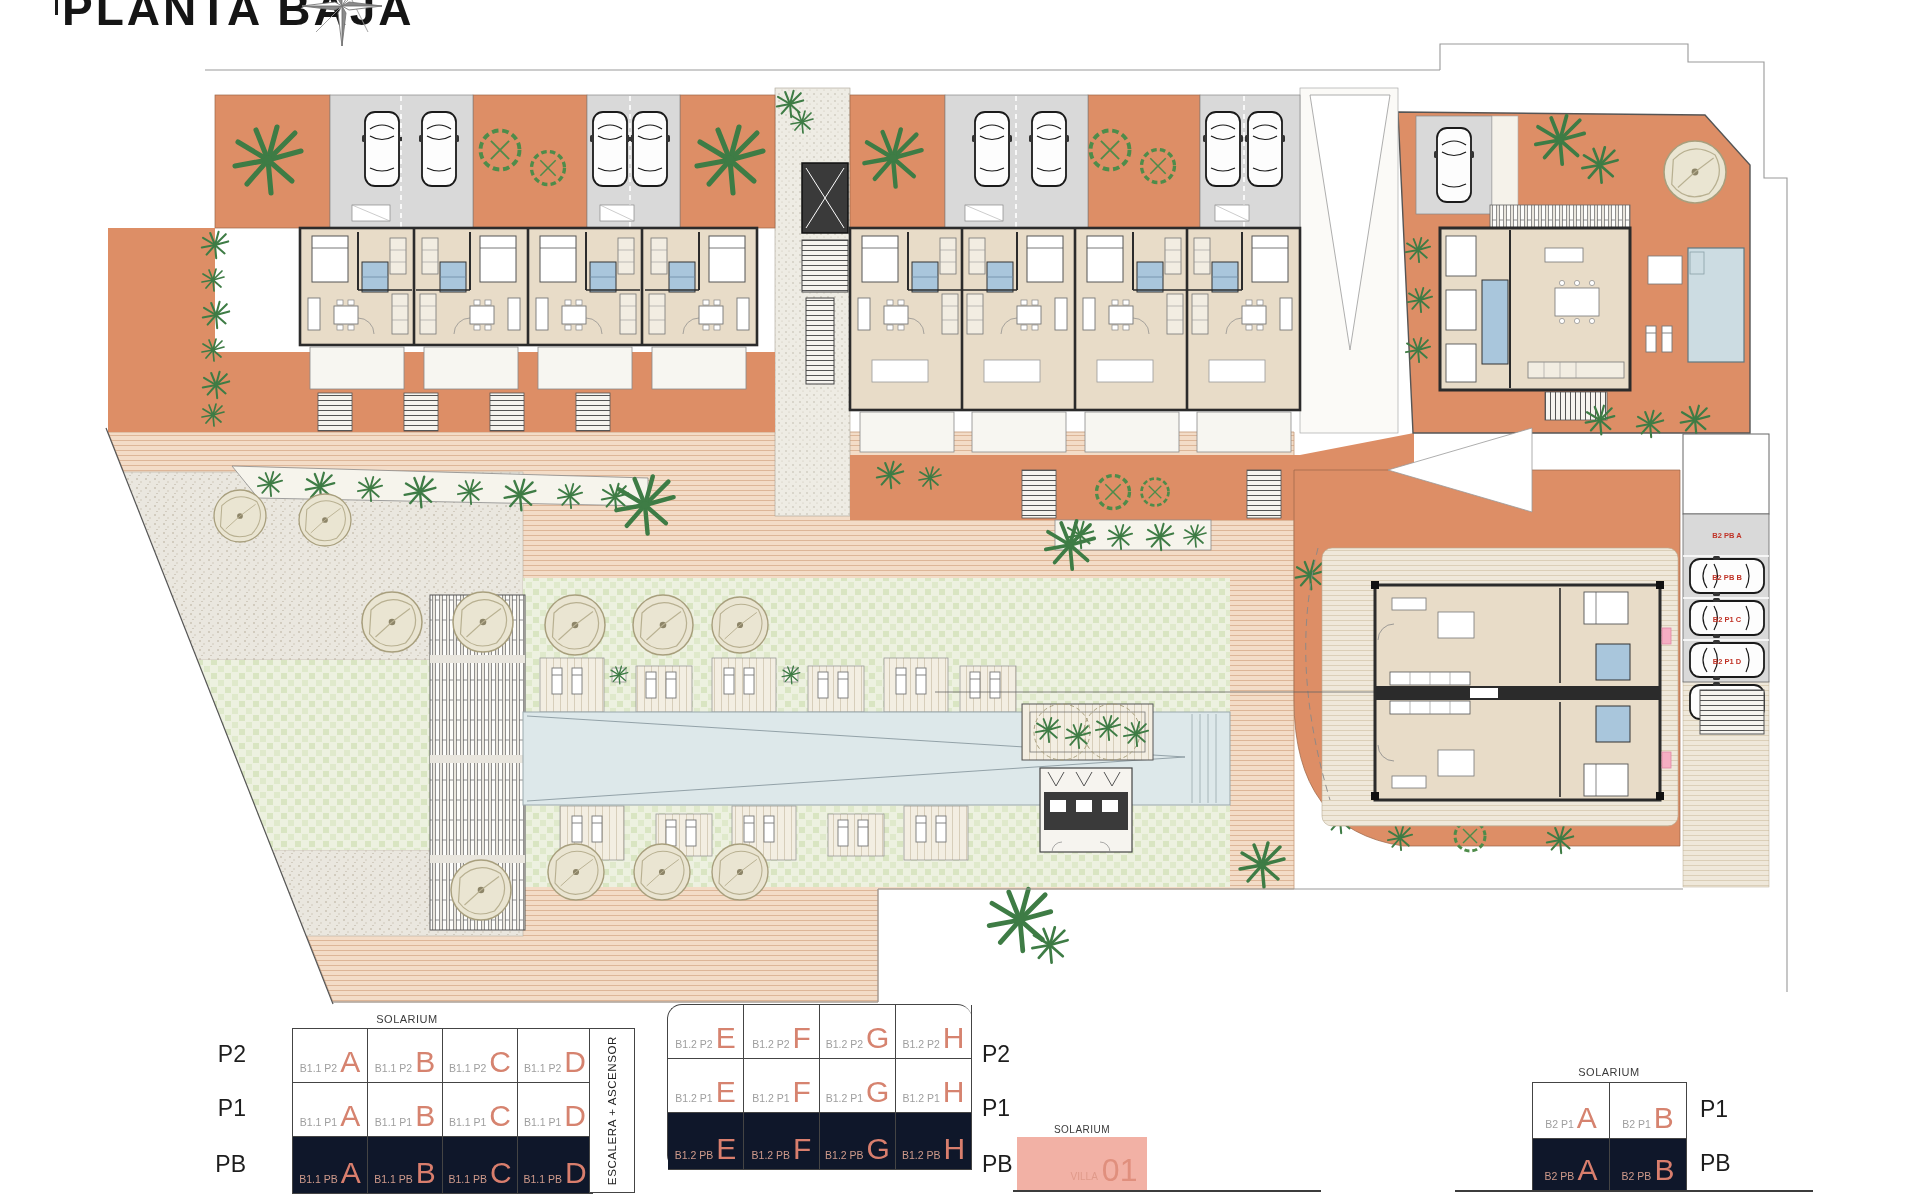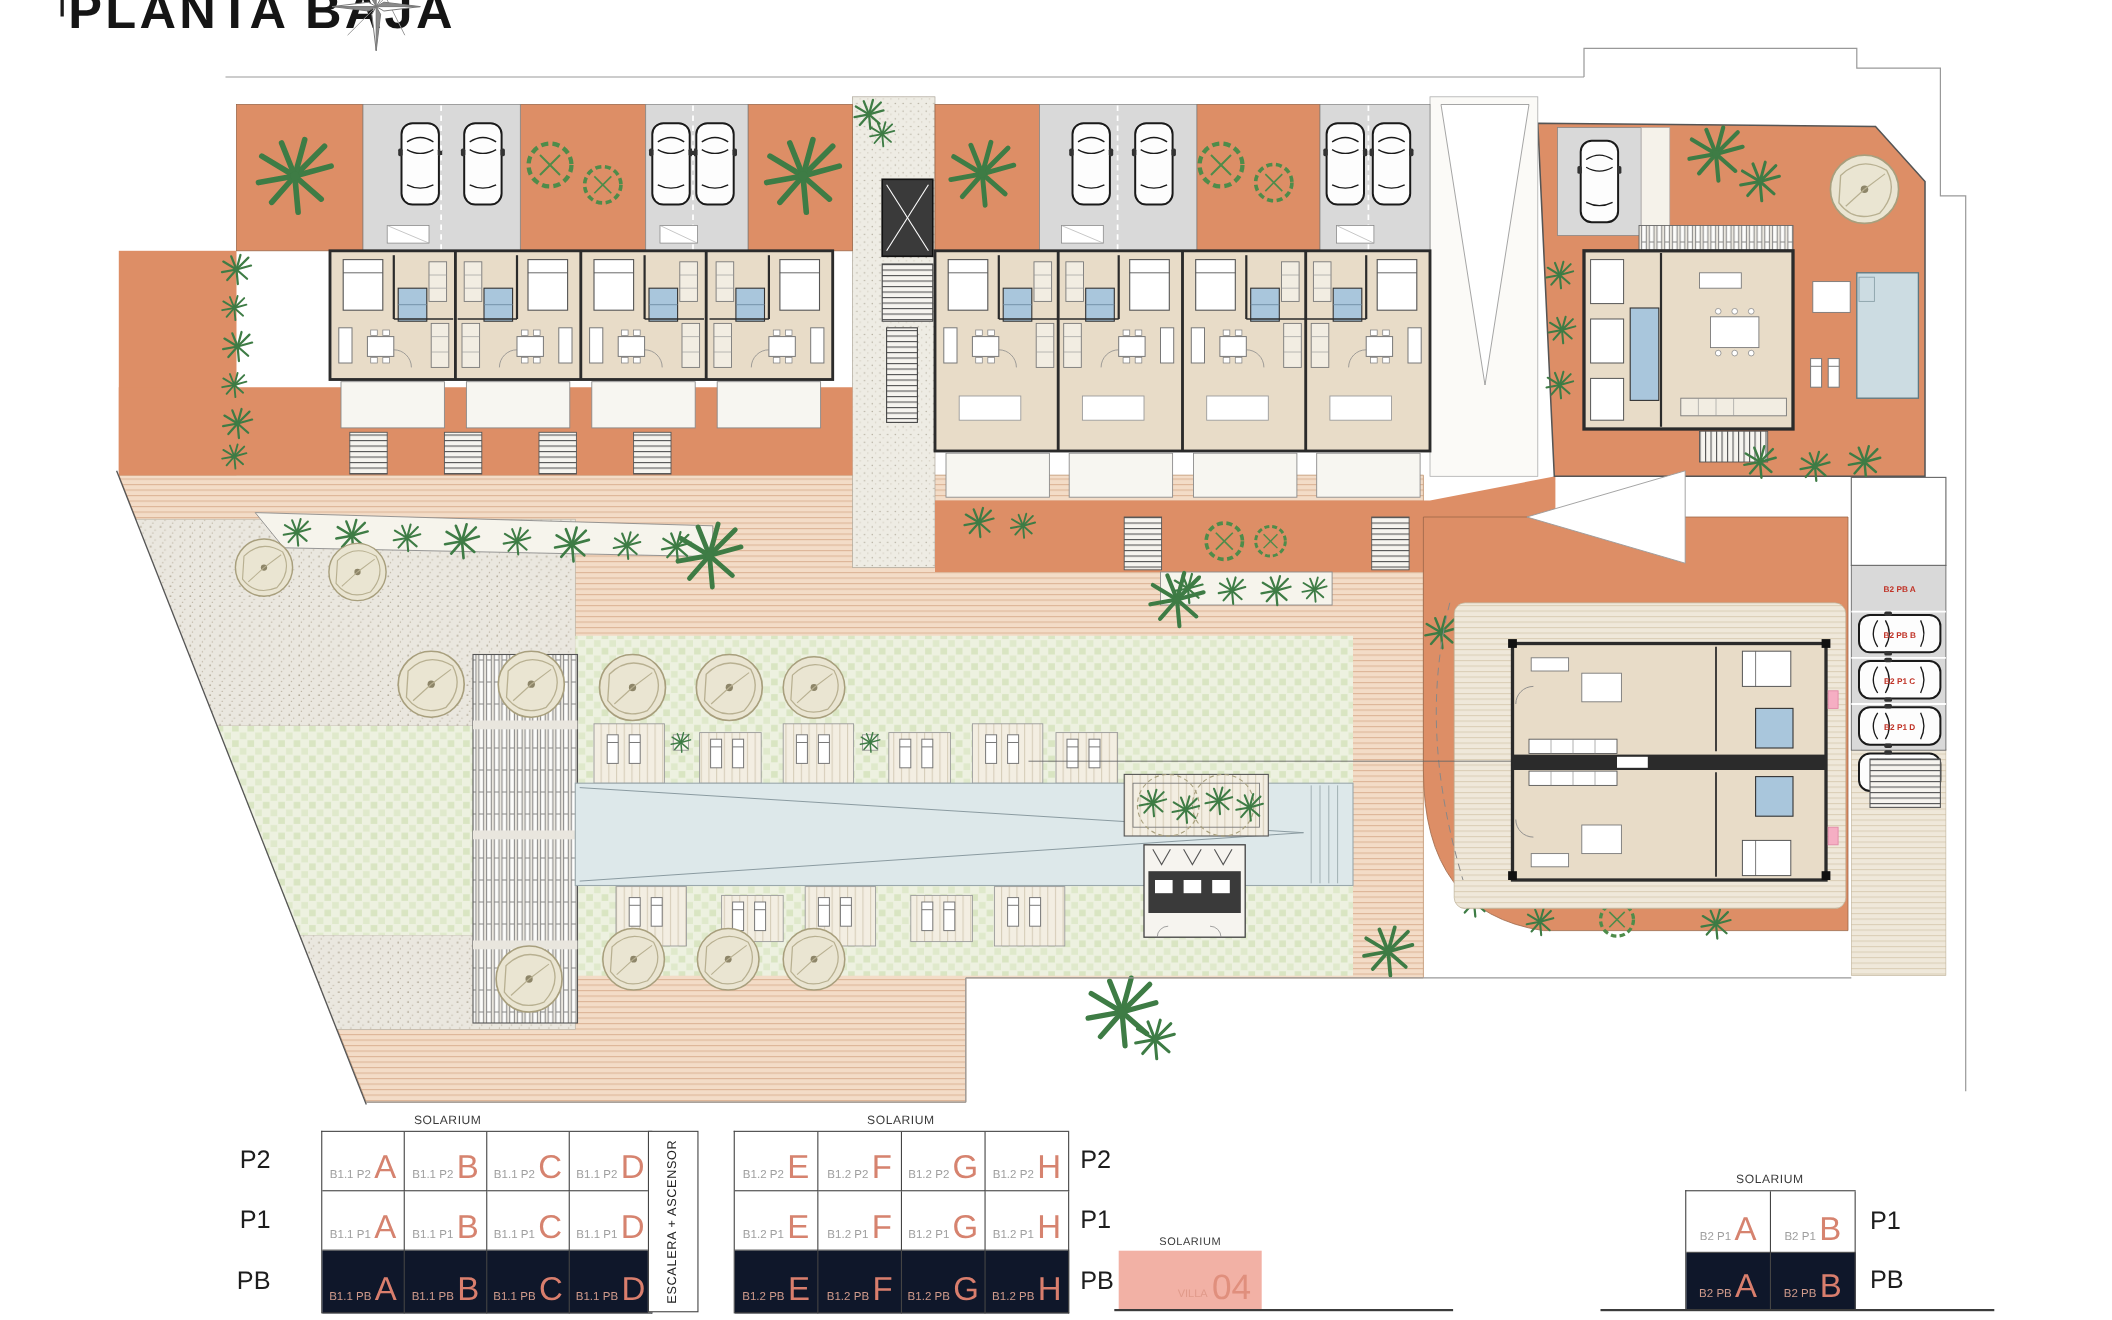--- a/index.html
+++ b/index.html
@@ -573,21 +573,21 @@
         <div class="lcell" style="width: 75px; height: 57px;">
           <span class="code">B1.1 PB</span>
           <span class="letter">C</span>
         </div>
         <div class="lcell" style="width: 75px; height: 57px;">
           <span class="code">B1.1 PB</span>
           <span class="letter">D</span>
         </div>
       </div>
     </div>
-  <div class="ltable" id="table-b12" style="left:667px;top:1028px;">
+  <div class="ltable" id="table-b12" style="left:667px;top:1004px;border-radius:15px;">
       <div class="lrow">
         <div class="lcell" style="width: 76px; height: 54px;">
           <span class="code">B1.2 P2</span>
           <span class="letter">E</span>
         </div>
         <div class="lcell" style="width: 76px; height: 54px;">
           <span class="code">B1.2 P2</span>
           <span class="letter">F</span>
         </div>
         <div class="lcell" style="width: 76px; height: 54px;">
@@ -669,19 +669,19 @@
 
   <div class="floor-label" style="left:982px;top:1041px;">P2</div>
   <div class="floor-label" style="left:982px;top:1095px;">P1</div>
   <div class="floor-label" style="left:982px;top:1151px;">PB</div>
 
   <div class="floor-label" style="left:1700px;top:1096px;">P1</div>
   <div class="floor-label" style="left:1700px;top:1150px;">PB</div>
 
   <div class="villa-block">
     <span class="code">VILLA</span>
-    <span class="letter">04</span>
+    <span class="letter">01</span>
   </div>
 
   <div class="gline" style="left:1013px;top:1190px;width:308px;"></div>
   <div class="gline" style="left:1455px;top:1190px;width:358px;"></div>
 
 </div>
 
 </body></html>

